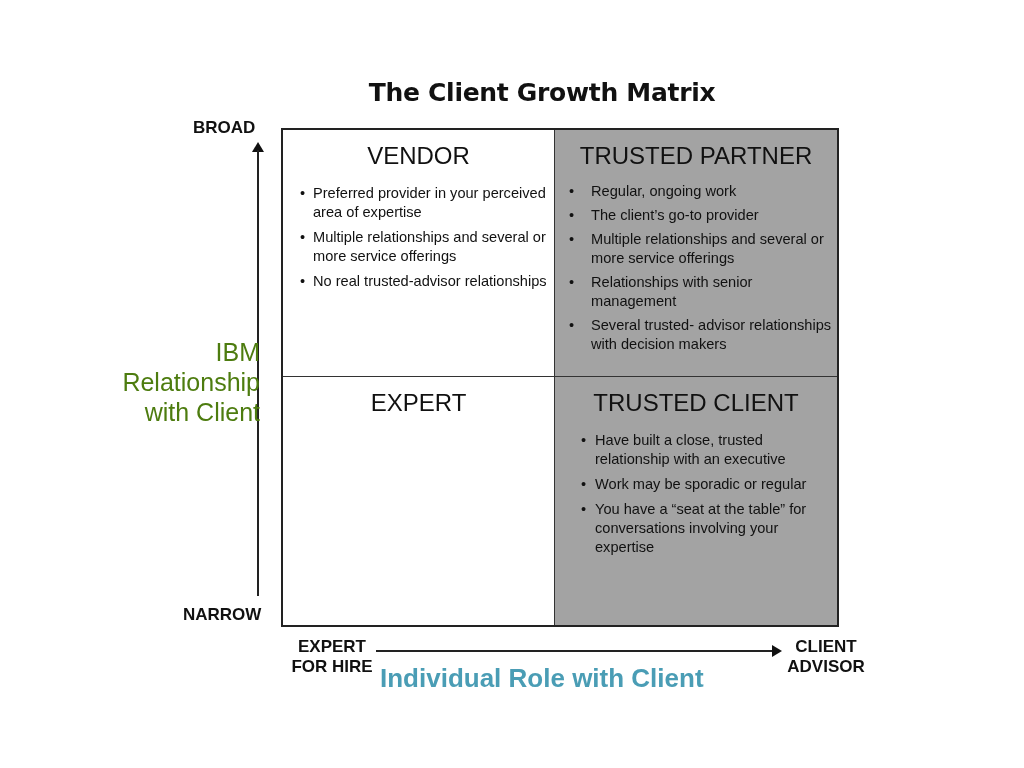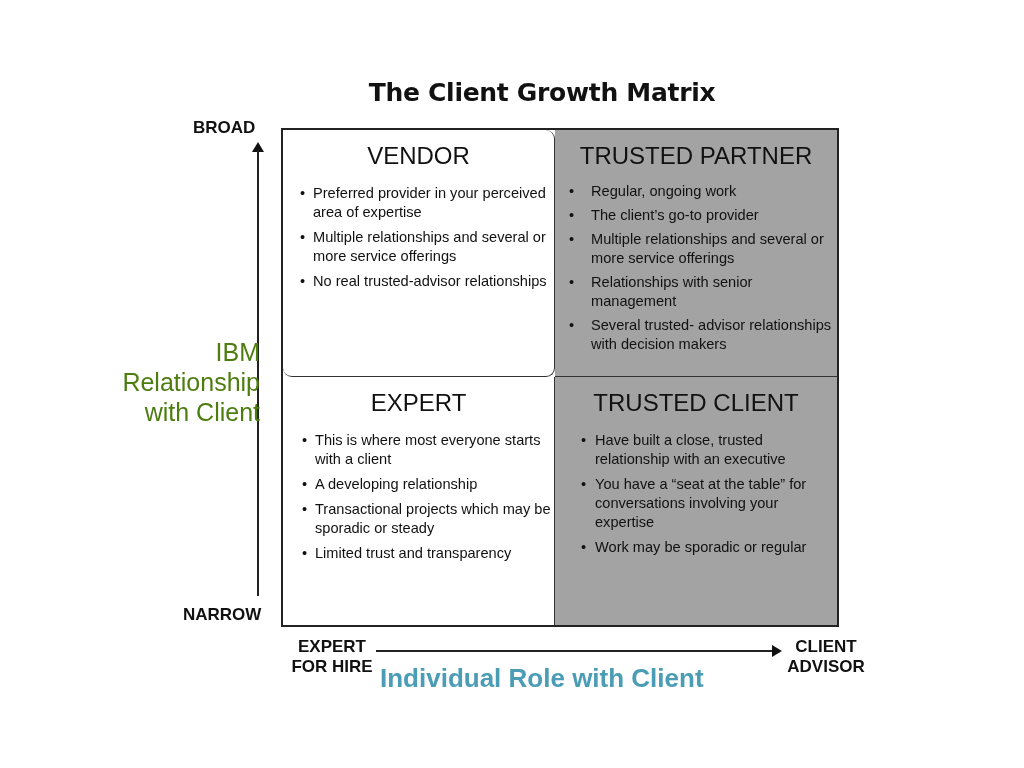--- a/index.html
+++ b/index.html
@@ -13,21 +13,21 @@
   .y-axis-title { position: absolute; left: 60px; width: 200px; top: 337px; text-align: right; font-weight: normal; font-size: 25px; line-height: 30px; color: #4d7c0f; }
   .x-axis-title { position: absolute; left: 380px; width: 390px; top: 663px; font-weight: bold; font-size: 26px; color: #4a9db5; }
   .y-arrow-line { position: absolute; left: 257px; top: 150px; width: 2px; height: 446px; background: #222; }
   .y-arrow-head { position: absolute; left: 252px; top: 142px; width: 0; height: 0; border-left: 6px solid transparent; border-right: 6px solid transparent; border-bottom: 10px solid #111; }
   .x-arrow-line { position: absolute; left: 376px; top: 650px; width: 398px; height: 2px; background: #222; }
   .x-arrow-head { position: absolute; left: 772px; top: 645px; width: 0; height: 0; border-top: 6px solid transparent; border-bottom: 6px solid transparent; border-left: 10px solid #111; }
   .matrix { position: absolute; left: 281px; top: 128px; width: 554px; height: 495px; border: 2px solid #222; display: grid; grid-template-columns: 272px 282px; grid-template-rows: 247px 248px; }
   .quad { position: relative; box-sizing: border-box; }
   .quad.white { background: #ffffff; }
   .quad.grey { background: #a3a3a3; }
-  .q-tl { border-right: 1px solid #333; border-bottom: 1px solid #333; border-radius: 9px; }
+  .q-tl { border-right: 1px solid #333; border-bottom: 1px solid #333; }
   .q-tr { border-bottom: 1px solid #333; }
   .q-bl { border-right: 1px solid #333; }
   .q-heading { text-align: center; font-size: 24px; line-height: 28px; margin-top: 12px; color: #111; }
   .q-list { list-style: none; margin: 14px 0 0 0; padding: 0; font-size: 14.6px; line-height: 19px; color: #111; }
   .q-list li { position: relative; padding-left: 30px; margin-bottom: 6px; }
   .q-list li::before { content: "\2022"; position: absolute; left: 17px; top: 0; }
   .q-tr .q-list li { padding-left: 36px; margin-bottom: 5px; }
   .q-tr .q-list li::before { left: 14px; }
   .q-tr .q-list { margin-top: 12px; }
   .q-br .q-list li { padding-left: 40px; }
@@ -66,33 +66,27 @@
     <ul class="q-list">
       <li>Regular, ongoing work</li>
       <li>The client’s go-to provider</li>
       <li>Multiple relationships and several or more service offerings</li>
       <li>Relationships with senior management</li>
       <li>Several trusted- advisor relationships with decision makers</li>
     </ul>
   </div>
   <div class="quad white q-bl">
     <div class="q-heading">EXPERT</div>
-    <ul class="q-list">
-      <li>This is where most everyone starts with a client</li>
-      <li>A developing relationship</li>
-      <li>Transactional projects which may be sporadic or steady</li>
-      <li>Limited trust and transparency</li>
-    </ul>
   </div>
   <div class="quad grey q-br">
     <div class="q-heading">TRUSTED CLIENT</div>
     <ul class="q-list">
       <li>Have built a close, trusted relationship with an executive</li>
+      <li>Work may be sporadic or regular</li>
       <li>You have a “seat at the table” for conversations involving your expertise</li>
-      <li>Work may be sporadic or regular</li>
     </ul>
   </div>
 </div>
 
 <div class="axis-label-bold x-left">
   <div>EXPERT</div>
   <div>FOR HIRE</div>
 </div>
 <div class="x-arrow-line"></div>
 <div class="x-arrow-head"></div>

